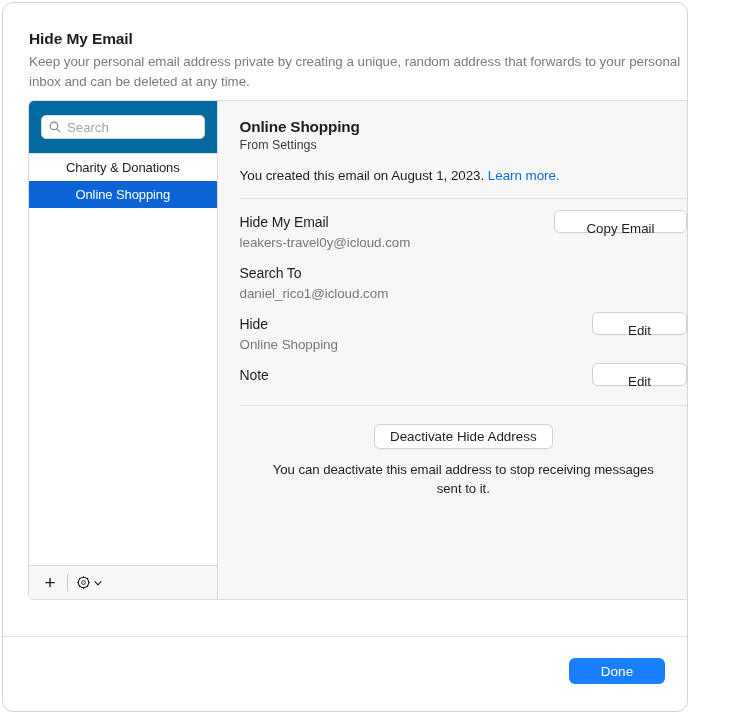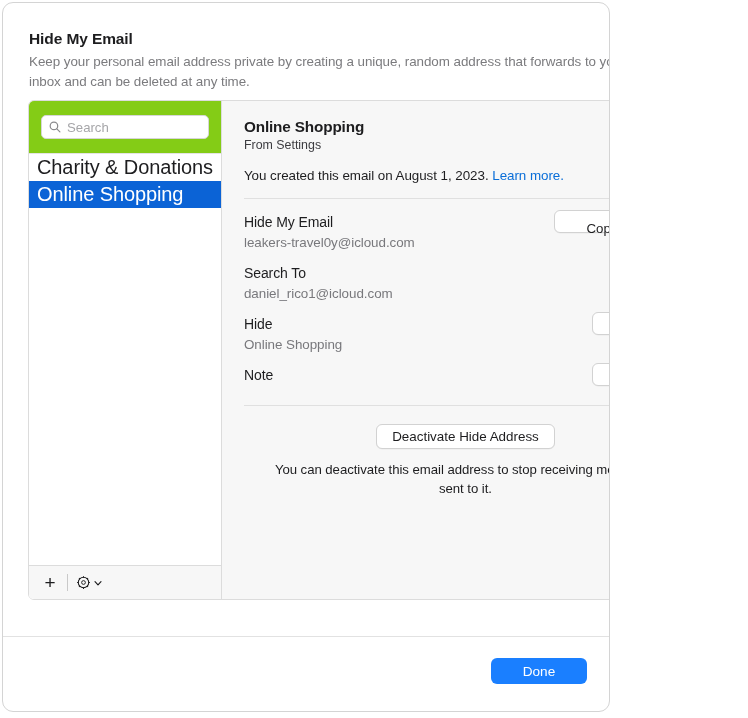--- a/index.html
+++ b/index.html
@@ -9,21 +9,21 @@
     height: 718px;
     background: #ffffff;
     font-family: "Liberation Sans", sans-serif;
     -webkit-font-smoothing: antialiased;
   }
 
   #window {
     position: absolute;
     left: 2px;
     top: 2px;
-    width: 608px;
+    width: 686px;
     height: 710px;
     background: #ffffff;
     border: 1px solid #d4d4d4;
     border-radius: 11px;
     box-sizing: border-box;
     overflow: hidden;
   }
 
   
   #header {
@@ -70,21 +70,21 @@
     border-right: 1px solid #dcdcdc;
     box-sizing: border-box;
     display: flex;
     flex-direction: column;
     position: relative;
   }
   #search-bar {
     height: 52px;
     box-sizing: border-box;
     padding: 14px 12px 0 12px;
-    background: #84cc16;
+    background: #0369a1;
   }
   #search-field {
     height: 24px;
     border: 1px solid #d6d6d6;
     border-radius: 5px;
     background: #ffffff;
     display: flex;
     align-items: center;
     padding: 0 6px;
     box-sizing: border-box;
@@ -113,26 +113,27 @@
   #email-list {
     flex: 1 1 auto;
     overflow: hidden;
     background: #ffffff;
     border-top: 1px solid #e4e4e4;
   }
   .list-row {
     height: 27px;
     line-height: 27px;
     padding: 0 8px;
-    font-size: 20px;
+    font-size: 13px;
     color: #1d1d1f;
     letter-spacing: -0.1px;
     white-space: nowrap;
     overflow: hidden;
     cursor: default;
+    text-align: center;
   }
   .list-row.selected {
     background: #0b63d6;
     color: #ffffff;
     font-weight: 500;
   }
 
   #sidebar-toolbar {
     height: 33px;
     border-top: 1px solid #dcdcdc;

